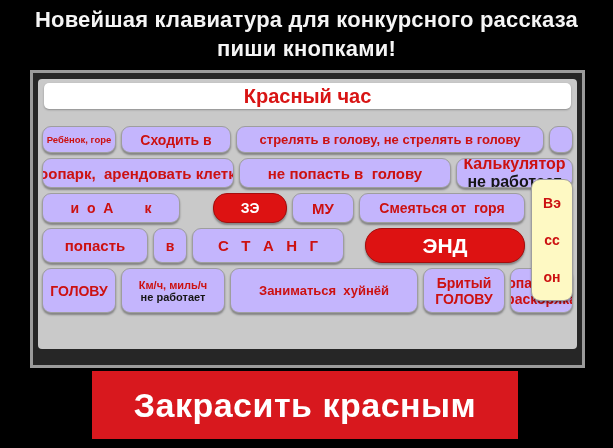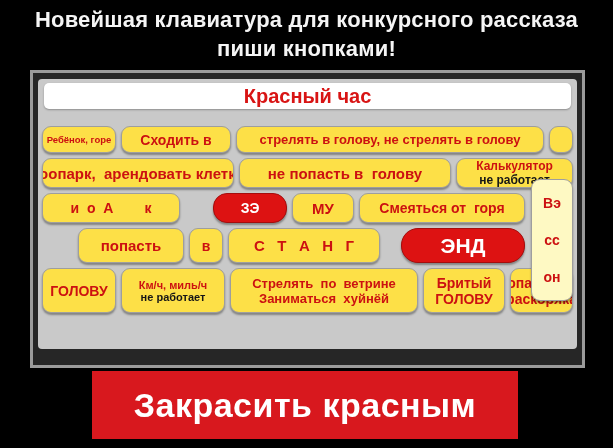--- a/index.html
+++ b/index.html
@@ -12,41 +12,41 @@
             background:#9b9b9b;padding:3px;box-sizing:border-box;}
   .kb-inner{width:100%;height:100%;background:#262626;box-sizing:border-box;
             padding:6px 5px 16px 5px;}
   .face{position:relative;width:100%;height:100%;background:#c9c9c9;border-radius:4px;
         box-sizing:border-box;padding:4px;}
   .kb-header{background:#ffffff;border-radius:5px;text-align:center;
              color:var(--accent_red,#d81414);font-size:20px;height:26px;line-height:26px;
              margin:0 2px 17px 2px;box-shadow:0 1px 2px rgba(0,0,0,.3);}
   .row{display:flex;gap:5px;margin-bottom:5px;}
   .row.narrow{margin-right:48px;}
-  .key{background:#fde047;border:1px solid #9e9e9e;border-radius:9px;
+  .key{background:#c4b5fd;border:1px solid #9e9e9e;border-radius:9px;
        box-shadow:0 2px 2px rgba(0,0,0,.35);
        display:flex;flex-direction:column;align-items:center;justify-content:center;
        color:var(--key_text_red,#cc1111);font-size:13px;white-space:pre;
        box-sizing:border-box;padding:1px 3px;overflow:hidden;}
   .key.red{background:var(--red_key,#dd1212);border-color:#a50d0d;color:#fff;}
   .key .line2{display:block;}
   .key .line2.dark{color:#161616;}
   .side-key{position:absolute;right:4px;top:100px;width:42px;height:122px;
             background:#fef9c3;border:1px solid #9e9e9e;border-radius:9px;
             box-shadow:0 2px 2px rgba(0,0,0,.35);
             display:flex;flex-direction:column;align-items:center;justify-content:space-around;
             color:var(--key_text_red,#cc1111);font-size:14px;box-sizing:border-box;padding:4px 0;}
   
   .paint-button{position:absolute;left:92px;top:371px;width:426px;height:68px;
                 background:var(--button_red,#d8181e);color:#fff;font-size:34px;
                 display:flex;align-items:center;justify-content:center;letter-spacing:0.5px;
                 cursor:pointer;}
   
-  .r1{height:27px;} .r2{height:30px;} .r3{height:32px;} .r4{height:30px;} .r5{height:35px;margin-left:36px;} .r6{height:45px;}
-  .fz9{font-size:9.5px;} .fz11{font-size:11px;} .fz12{font-size:12px;} .fz14{font-size:14px;text-align:right;}
+  .r1{height:27px;} .r2{height:30px;} .r3{height:32px;} .r4{height:30px;} .r5{height:35px;} .r6{height:45px;}
+  .fz9{font-size:9.5px;} .fz11{font-size:11px;} .fz12{font-size:16px;} .fz14{font-size:14px;text-align:right;}
   .fz15{font-size:15px;} .fz20{font-size:21px;}
   .rad14{border-radius:14px;margin-left:28px;} .rad16{border-radius:17px;}
 </style>
 </head>
 <body>
 
 <div class="stage">
 
   <div class="title">
     <div>Новейшая клавиатура для конкурсного рассказа</div>
@@ -90,21 +90,20 @@
           <div class="key red fz20 rad16" style="flex:1;margin-left:16px">ЭНД</div>
         </div>
 
         <div class="row r6">
           <div class="key fz14" style="width:74px">ГОЛОВУ</div>
           <div class="key fz11" style="width:104px">
             <span>Км/ч, миль/ч</span>
             <span class="line2 dark">не работает</span>
           </div>
           <div class="key" style="width:188px">
-            <span>Стрелять  по  ветрине</span>
             <span class="line2">Заниматься  хуйнёй</span>
           </div>
           <div class="key fz14" style="width:82px">
             <span>Бритый</span>
             <span class="line2">ГОЛОВУ</span>
           </div>
           <div class="key fz14" style="flex:1">
             <span>Жопа, сиськи</span>
             <span class="line2">раскоряка</span>
           </div>

